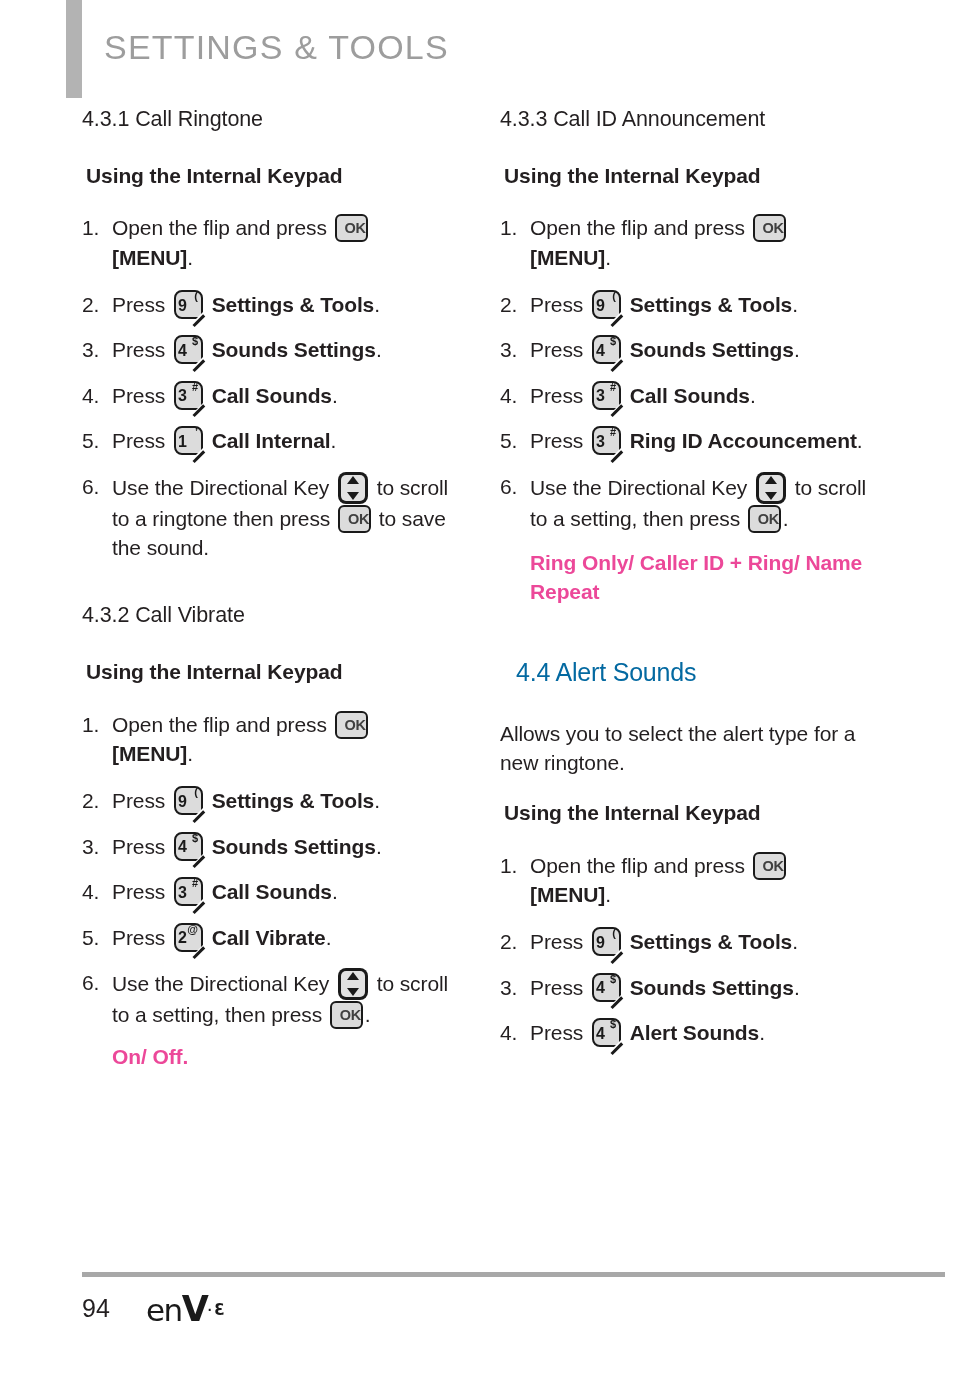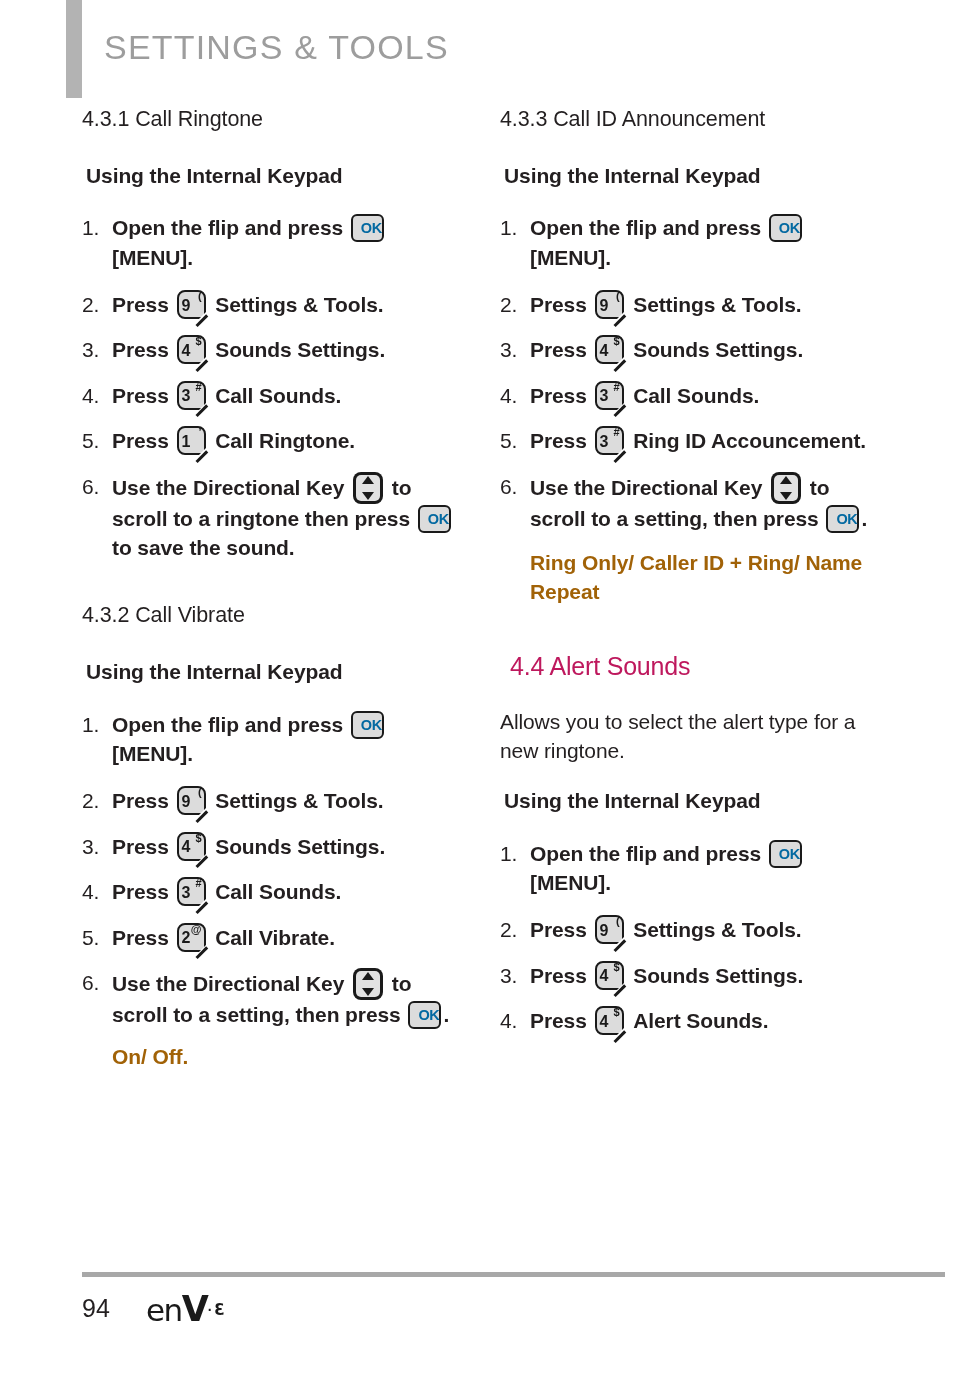--- a/index.html
+++ b/index.html
@@ -64,22 +64,22 @@
     font-size: 21.5px;
     font-weight: normal;
     color: #231f20;
     margin: 0 0 6px 0;
     line-height: 1.30;
     letter-spacing: -0.1px;
   }
   .h-section {
     font-size: 25px;
     font-weight: 400;
-    color: #be185d;
-    margin: 10px;
+    color: #0369a1;
+    margin: 16px;
     line-height: 1.25;
     letter-spacing: -0.2px;
   }
   .h-keypad {
     font-size: 21px;
     font-weight: bold;
     color: #231f20;
     margin: 4px;
     line-height: 1.30;
     letter-spacing: -0.1px;
@@ -88,21 +88,21 @@
     font-size: 21px;
     font-weight: 400;
     color: #231f20;
     margin: 0;
     line-height: 1.36;
     letter-spacing: -0.1px;
   }
   .note {
     font-size: 21px;
     font-weight: bold;
-    color: #a16207;
+    color: #ec4899;
     margin: 0;
     line-height: 1.38;
     letter-spacing: -0.1px;
   }
   .gap-14 { height: 14px; }
   .gap-16 { height: 16px; }
   .gap-18 { height: 18px; }
   .gap-20 { height: 20px; }
   .gap-34 { height: 34px; }
   .gap-40 { height: 40px; }
@@ -118,21 +118,21 @@
   }
   .step-num {
     position: absolute;
     left: 0;
     top: 0;
     font-size: 21px;
     font-weight: 400;
     color: #231f20;
   }
   .step-body { display: block; }
-  .step .t     { font-weight: 700; }
+  .step .t     { font-weight: 400; }
   .step .b     { font-weight: bold; }
 
   
   .keycap {
     display: inline-block;
     position: relative;
     width: 29px;
     height: 29px;
     vertical-align: -7px;
     margin: 0 3px;
@@ -200,21 +200,21 @@
   .okkey span {
     position: absolute;
     left: 0;
     right: 0;
     top: 50%;
     transform: translateY(-50%);
     text-align: center;
     font-size: 14.5px;
     font-weight: bold;
     letter-spacing: -0.3px;
-    color: #0369a1;
+    color: #404040;
     line-height: 1;
     margin-left: 8px;
   }
 
   
   .dirkey {
     display: inline-block;
     position: relative;
     width: 30px;
     height: 32px;
@@ -389,21 +389,21 @@
       <p class="step">
         <span class="step-num">5.</span>
         <span class="step-body">
           <span class="t">Press</span>
           <span class="keycap">
             <span class="cap-shape"></span>
             <span class="cap-bevel"></span><span class="cap-bevel-line"></span>
             <span class="cap-digit">1</span>
             <span class="cap-sup">’</span>
           </span>
-          <span class="b">Call Ringtone</span><span class="t">.</span>
+          <span class="b">Call Internal</span><span class="t">.</span>
         </span>
       </p>
       <div class="gap-16"></div>
 
       <p class="step">
         <span class="step-num">6.</span>
         <span class="step-body">
           <span class="t">Use the Directional Key</span>
           <span class="dirkey">
             <span class="dk-inner"></span><span class="dk-up"></span><span class="dk-dn"></span>

